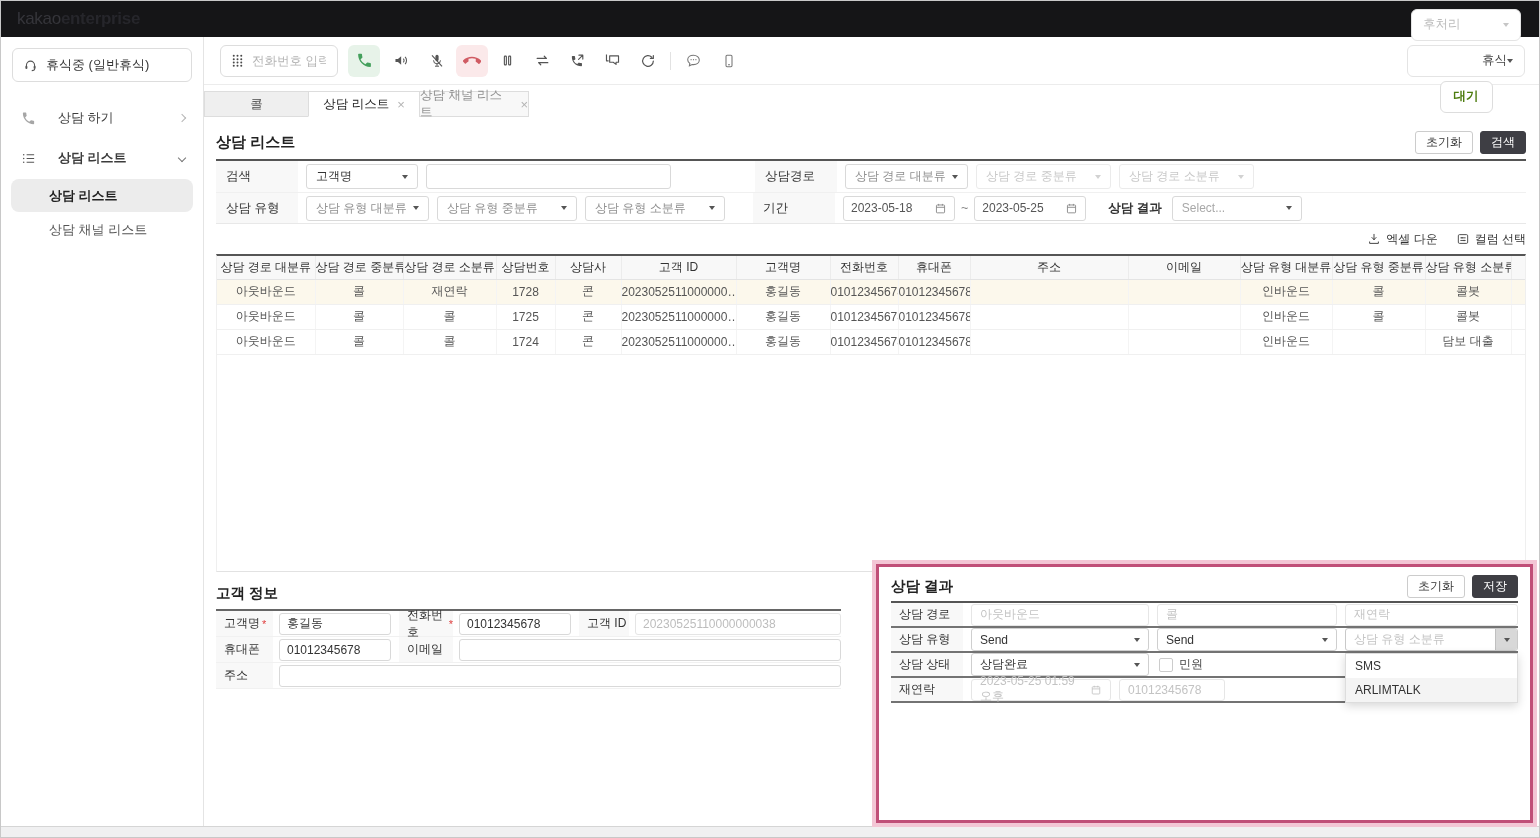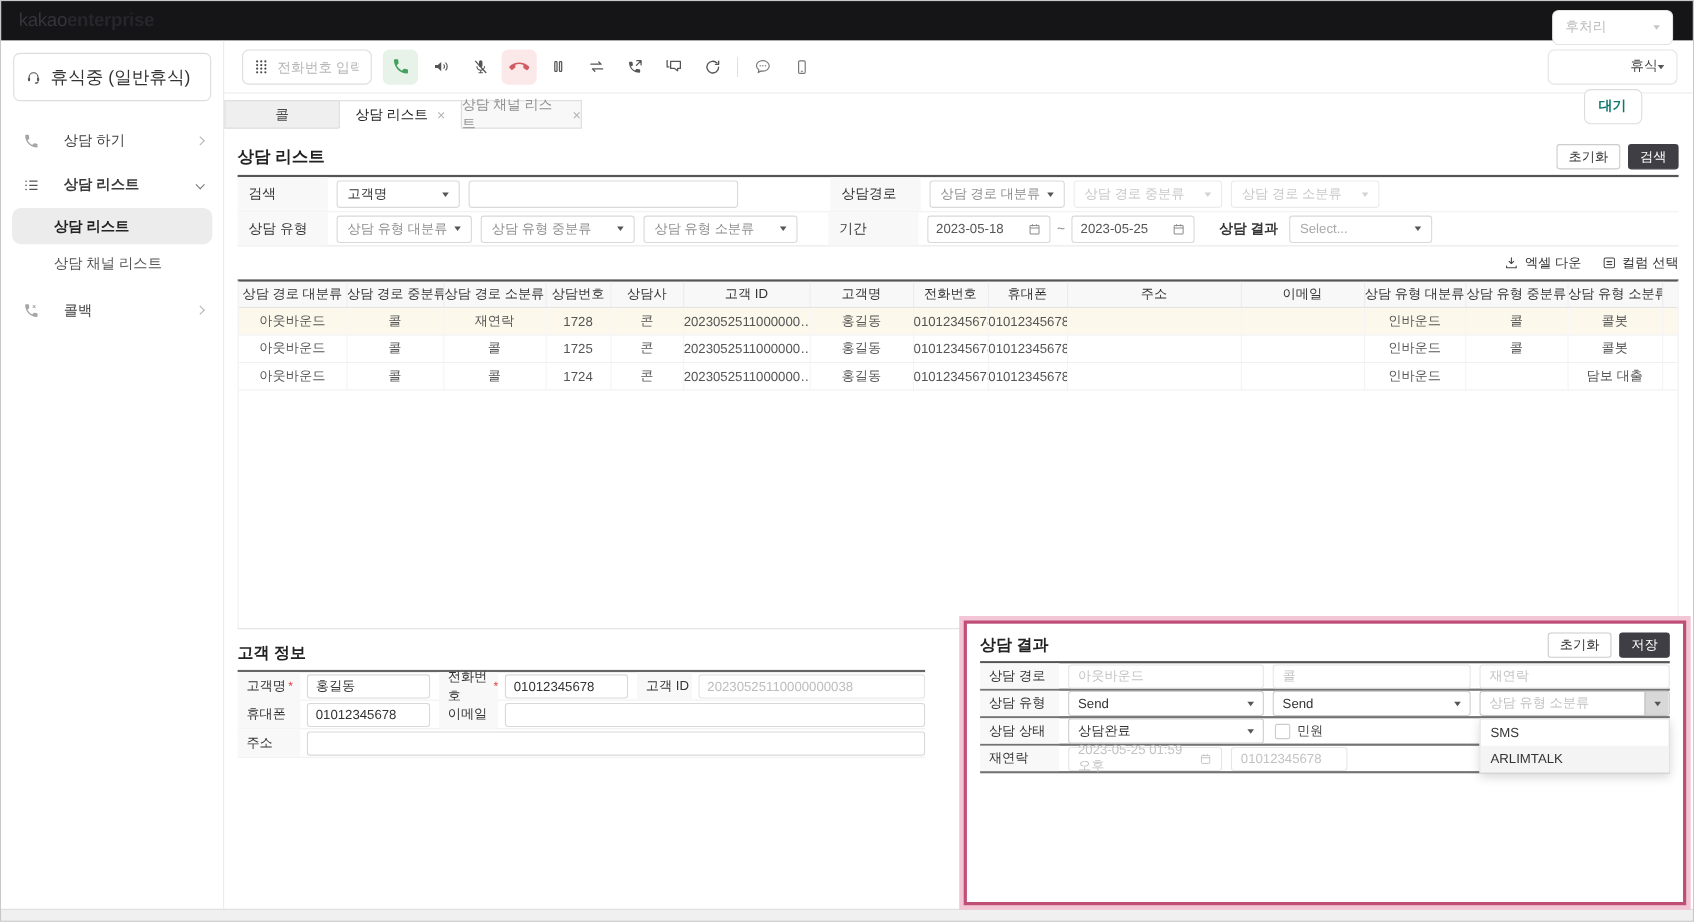--- a/index.html
+++ b/index.html
@@ -15,21 +15,21 @@
   .topbar { height:36px; background:#151517; display:flex; align-items:center; justify-content:space-between; padding:0 18px 0 16px; }
   .logo { font-size:17px; color:#35353a; letter-spacing:-0.3px; }
   .logo b { color:#26262b; font-weight:700; }
   .topuser { display:flex; align-items:center; gap:6px; color:#fff; font-size:12.5px; }
 
   
   .app { position:absolute; top:36px; left:0; width:1540px; height:790px; display:flex; background:#fff; border-bottom:1px solid #d5d5d5; }
 
   
   .sidebar { width:203px; flex:none; background:#fff; border-right:1px solid #e4e4e4; padding-top:11px; }
-  .status-box { margin:0 11px 16px; border:1px solid #ddd; border-radius:6px; height:44px; display:flex; align-items:center; gap:8px; padding:0 10px; font-size:16px; color:#333; background:#fff; }
+  .status-box { margin:0 11px 16px; border:1px solid #ddd; border-radius:6px; height:34px; display:flex; align-items:center; gap:8px; padding:0 10px; font-size:13px; color:#333; background:#fff; }
   .menu-item { height:40px; display:flex; align-items:center; gap:22px; padding:0 18px 0 20px; font-size:13px; color:#3c3c3c; cursor:pointer; }
   .menu-item.section { font-weight:700; }
   .grow { flex:1; }
   .chev { width:6px; height:6px; border-right:1.5px solid #b5b5b5; border-top:1.5px solid #b5b5b5; flex:none; }
   .chev.r { transform:rotate(45deg); }
   .chev.d { transform:rotate(135deg); border-color:#777; }
   .sub-item { height:33px; display:flex; align-items:center; padding-left:38px; font-size:13px; color:#555; margin:1px 10px; border-radius:8px; cursor:pointer; }
   .sub-item.active { background:#ececec; font-weight:700; color:#222; }
 
   
@@ -44,21 +44,21 @@
   .tbtn.green { background:#e7f3e9; margin-right:4px; }
   .tbtn.red { background:#fbe9ea; margin:0 2px; }
   .ticon { width:35px; height:32px; display:flex; align-items:center; justify-content:center; flex:none; cursor:pointer; }
   .tb-divider { width:1px; height:18px; background:#e2e2e2; margin:0 5px; }
   .tb-right { margin-left:auto; display:flex; align-items:center; gap:4px;flex-direction:column; }
   .tsel { height:32px; border:1px solid #e4e4e4; border-radius:6px; display:flex; align-items:center; justify-content:space-between; padding:0 11px; font-size:12.5px; color:#444; background:#fff; cursor:pointer; }
   .tsel.w1 { width:110px; } .tsel.w2 { width:118px;justify-content:flex-end; }
   .tsel.dis { color:#bcbcbc; }
   .caret { width:0; height:0; border-left:3.5px solid transparent; border-right:3.5px solid transparent; border-top:4.5px solid #555; flex:none; }
   .tsel.dis .caret { border-top-color:#c6c6c6; }
-  .btn-standby { height:32px; border:1px solid #ddd; border-radius:6px; background:#fff; font-size:12.5px; font-weight:700; color:#0f766e; padding:0 13px; cursor:pointer; }
+  .btn-standby { height:32px; border:1px solid #ddd; border-radius:6px; background:#fff; font-size:12.5px; font-weight:700; color:#4d7c0f; padding:0 13px; cursor:pointer; }
 
   
   .tabbar { height:32px; display:flex; align-items:flex-end; }
   .tab { height:26px; display:flex; align-items:center; justify-content:center; gap:8px; font-size:12.5px; border:1px solid #ddd; cursor:pointer; background:#efefef; color:#4a4a4a; }
   .tab + .tab { margin-left:-1px; }
   .tab.t-call { width:105px; }
   .tab.active { width:112px; background:#fff; border-bottom-color:#fff; color:#222; }
   .tab.t-channel { width:110px; background:#f8f8f8; color:#8f8f8f; }
   .tab .x { color:#b3b3b3; font-size:13px; line-height:1; cursor:pointer; }
 
@@ -185,31 +185,20 @@
         <span class="chev d"></span>
     </div>
 
     <div class="sub-item active">
       <span>상담 리스트</span>
     </div>
     <div class="sub-item">
       <span>상담 채널 리스트</span>
     </div>
 
-    <div class="menu-item" style="margin-top:6px;">
-      <span>
-        <svg width="15" height="15" viewBox="0 0 24 24" fill="#a6a6a6">
-            <path d="M6.62 10.79a15.05 15.05 0 0 0 6.59 6.59l2.2-2.2a1 1 0 0 1 1.01-.24c1.12.37 2.33.57 3.58.57a1 1 0 0 1 1 1V20a1 1 0 0 1-1 1C10.85 21 3 13.15 3 3.5a1 1 0 0 1 1-1h3.5a1 1 0 0 1 1 1c0 1.25.2 2.46.57 3.58a1 1 0 0 1-.25 1.01l-2.2 2.2z"></path>
-            <path d="M14 4l4 4M18 4l-4 4" stroke="#a6a6a6" stroke-width="1.5" fill="none"></path>
-          </svg>
-      </span>
-      <span>콜백</span>
-      <span class="grow"></span>
-        <span class="chev r"></span>
-    </div>
   </div>
 
   <div class="main">
 
     <div class="toolbar">
       <div class="phone-box">
         <span>
           <svg width="15" height="15" viewBox="0 0 24 24" fill="#4a4a4a">
             <circle cx="6" cy="4.5" r="1.6"></circle>
               <circle cx="12" cy="4.5" r="1.6"></circle>

